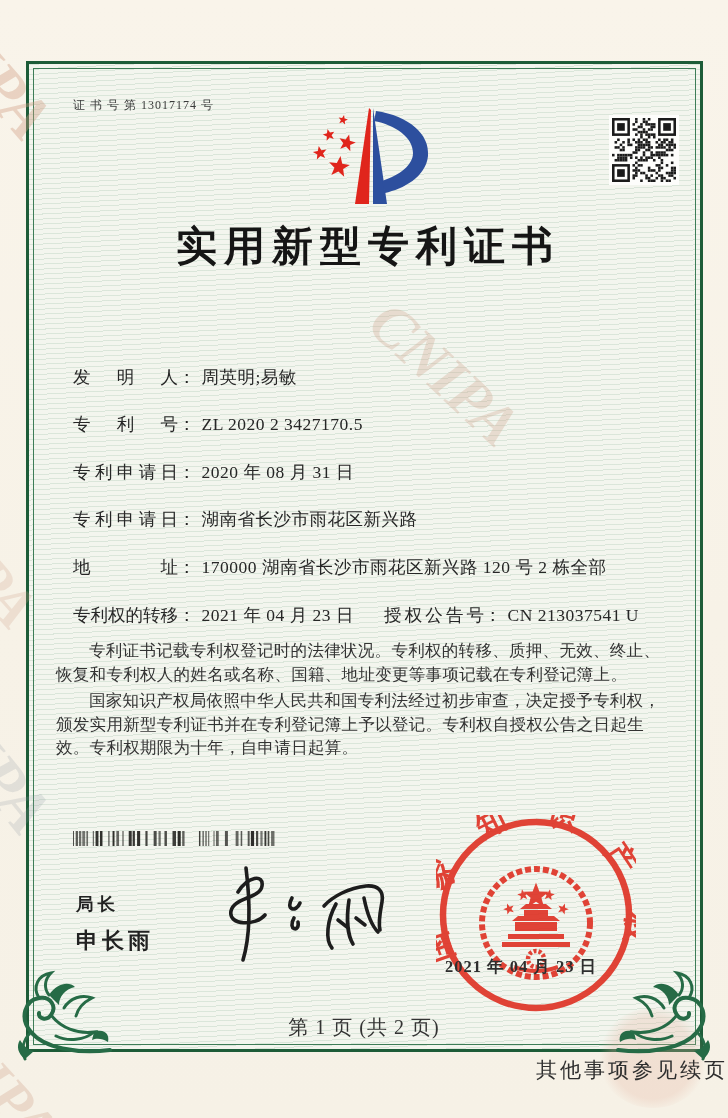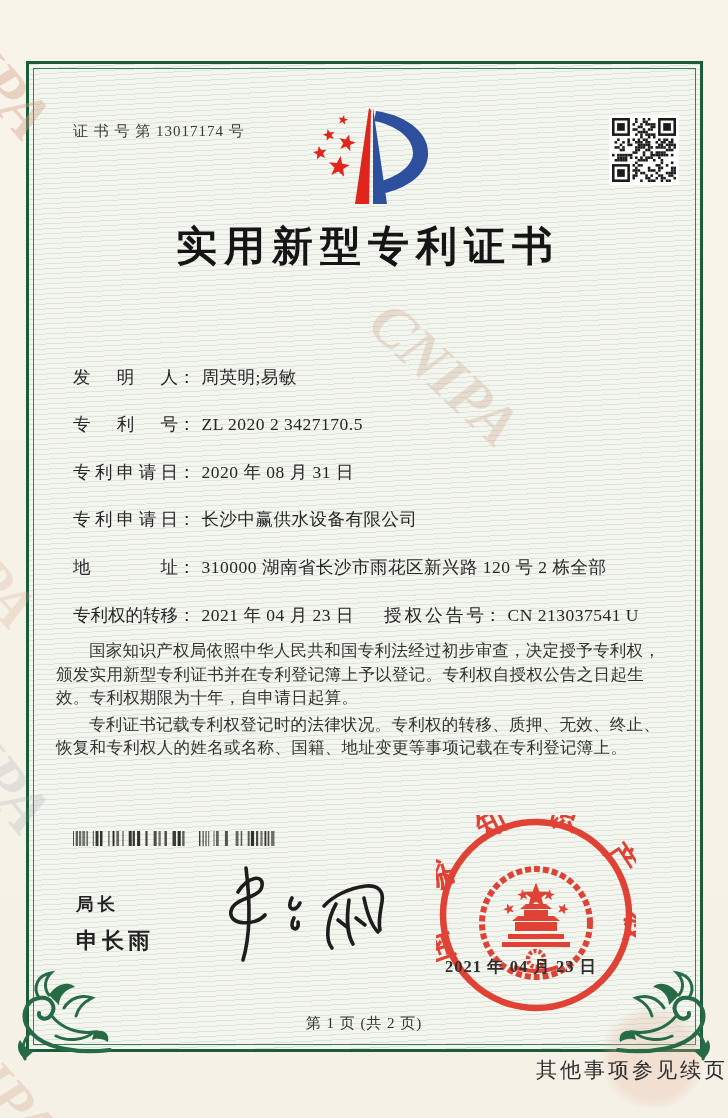--- a/index.html
+++ b/index.html
@@ -19,21 +19,21 @@
   .wm1{left:-58px;top:-38px;font-size:64px;color:rgba(208,156,130,.38);transform:rotate(49deg);}
   .wm2{left:402px;top:288px;font-size:60px;color:rgba(206,160,136,.30);transform:rotate(43deg);}
   .wm3{left:-66px;top:462px;font-size:60px;color:rgba(206,160,136,.24);transform:rotate(49deg);}
   .wm4{left:-56px;top:648px;font-size:66px;color:rgba(140,148,158,.20);transform:rotate(51deg);}
   .wm5{left:-44px;top:988px;font-size:58px;color:rgba(206,160,136,.30);transform:rotate(48deg);}
   .wm-blob{position:absolute;left:598px;top:1008px;width:110px;height:100px;border-radius:50%;
       background:radial-gradient(circle,rgba(228,178,158,.28) 0 55%,rgba(228,178,158,0) 72%);z-index:3;}
   
   .content{position:absolute;inset:0;z-index:4;}
   .abs{position:absolute;}
-  .cert-no{left:73px;top:122px;font-size:15px;letter-spacing:1px;color:#3a3a3a;text-align:center;}
+  .cert-no{left:73px;top:97px;font-size:12px;letter-spacing:1px;color:#3a3a3a;text-align:center;}
   .logo{left:296px;top:104px;width:150px;height:106px;}
   .qr{left:609px;top:115px;width:70px;height:70px;background:#fdfdfb;padding:3px;box-sizing:border-box;}
   .qr svg{display:block;width:64px;height:64px;fill:#1b1b1b;}
   .title{left:4px;top:219px;width:100%;text-align:center;font-size:41px;font-weight:700;
          letter-spacing:7px;color:#151515;}
   .frow{left:73px;font-size:17.5px;color:#262626;white-space:nowrap;}
   .flabel{display:inline-block;width:105px;text-align:justify;text-align-last:justify;
           vertical-align:top;color:#262626;}
   .fvalue{margin-left:6px;letter-spacing:.5px;}
   .grant-no-group{position:absolute;left:311px;top:0;white-space:nowrap;}
@@ -44,21 +44,21 @@
   .barcode{left:73px;top:831px;width:206px;height:15px;}
   .barcode svg{display:block;width:206px;height:15px;fill:#2c2c28;}
   .sig-title{left:76px;top:892px;font-size:17.5px;font-weight:600;letter-spacing:4px;
              font-family:Liberation Serif, serif;color:#222;}
   .sig-name{left:76px;top:926px;font-size:22px;font-weight:600;letter-spacing:4px;
             font-family:"Liberation Sans","DejaVu Sans",sans-serif;color:#222;}
   .signature{left:186px;top:858px;width:230px;height:110px;}
   .seal{left:436px;top:815px;width:200px;height:200px;opacity:.92;}
   .seal-date{left:428px;top:956px;width:186px;text-align:center;font-size:16.5px;
              letter-spacing:1px;color:#2e2e2e;font-weight:600;}
-  .page-num{left:0;top:1014px;width:100%;text-align:center;font-size:15px;color:#333;
+  .page-num{left:0;top:1014px;width:100%;text-align:center;font-size:20px;color:#333;
             letter-spacing:1px;}
   .continuation{left:0;top:1056px;width:100%;text-align:right;font-size:21px;color:#2e2e2e;
             letter-spacing:3px;}
   .flourish{position:absolute;width:106px;height:92px;z-index:5;}
   .flourish-left{left:6px;top:970px;}
   .flourish-right{left:616px;top:970px;transform:scaleX(-1);}
 </style>
 </head>
 <body>
 
@@ -312,35 +312,35 @@
     <div class="abs frow" style="top:365px">
       <span class="flabel">发明人</span><span>：</span><span class="fvalue">周英明;易敏</span>
     </div>
     <div class="abs frow" style="top:412px">
       <span class="flabel">专利号</span><span>：</span><span class="fvalue">ZL 2020 2 3427170.5</span>
     </div>
     <div class="abs frow" style="top:460px">
       <span class="flabel">专利申请日</span><span>：</span><span class="fvalue">2020 年 08 月 31 日</span>
     </div>
     <div class="abs frow" style="top:507px">
-      <span class="flabel">专利申请日</span><span>：</span><span class="fvalue">长沙中赢供水设备有限公司</span>
+      <span class="flabel">专利申请日</span><span>：</span><span class="fvalue">湖南省长沙市雨花区新兴路</span>
     </div>
     <div class="abs frow" style="top:555px">
-      <span class="flabel">地址</span><span>：</span><span class="fvalue">310000 湖南省长沙市雨花区新兴路 120 号 2 栋全部</span>
+      <span class="flabel">地址</span><span>：</span><span class="fvalue">170000 湖南省长沙市雨花区新兴路 120 号 2 栋全部</span>
     </div>
     <div class="abs frow" style="top:603px">
       <span class="flabel">专利权的转移</span><span>：</span><span class="fvalue">2021 年 04 月 23 日</span>
       <span class="grant-no-group">
         <span class="flabel">授权公告号</span><span>：</span><span class="fvalue">CN 213037541 U</span>
       </span>
     </div>
 
     <div class="abs body-text">
+      <p>专利证书记载专利权登记时的法律状况。专利权的转移、质押、无效、终止、恢复和专利权人的姓名或名称、国籍、地址变更等事项记载在专利登记簿上。</p>
       <p>国家知识产权局依照中华人民共和国专利法经过初步审查，决定授予专利权，颁发实用新型专利证书并在专利登记簿上予以登记。专利权自授权公告之日起生效。专利权期限为十年，自申请日起算。</p>
-      <p>专利证书记载专利权登记时的法律状况。专利权的转移、质押、无效、终止、恢复和专利权人的姓名或名称、国籍、地址变更等事项记载在专利登记簿上。</p>
     </div>
 
     <div class="abs barcode">
       <svg viewBox="0 0 200 15" preserveAspectRatio="none">
           <g id="barcode-bars">
             <rect x="0.0" y="0" width="0.8" height="15" opacity="0.99"></rect>
             <rect x="2.6" y="0" width="2.2" height="15" opacity="0.76"></rect>
             <rect x="5.8" y="0" width="2.2" height="15" opacity="0.67"></rect>
             <rect x="9.0" y="0" width="2.8" height="15" opacity="0.64"></rect>
             <rect x="13.0" y="0" width="1.6" height="15" opacity="0.68"></rect>

